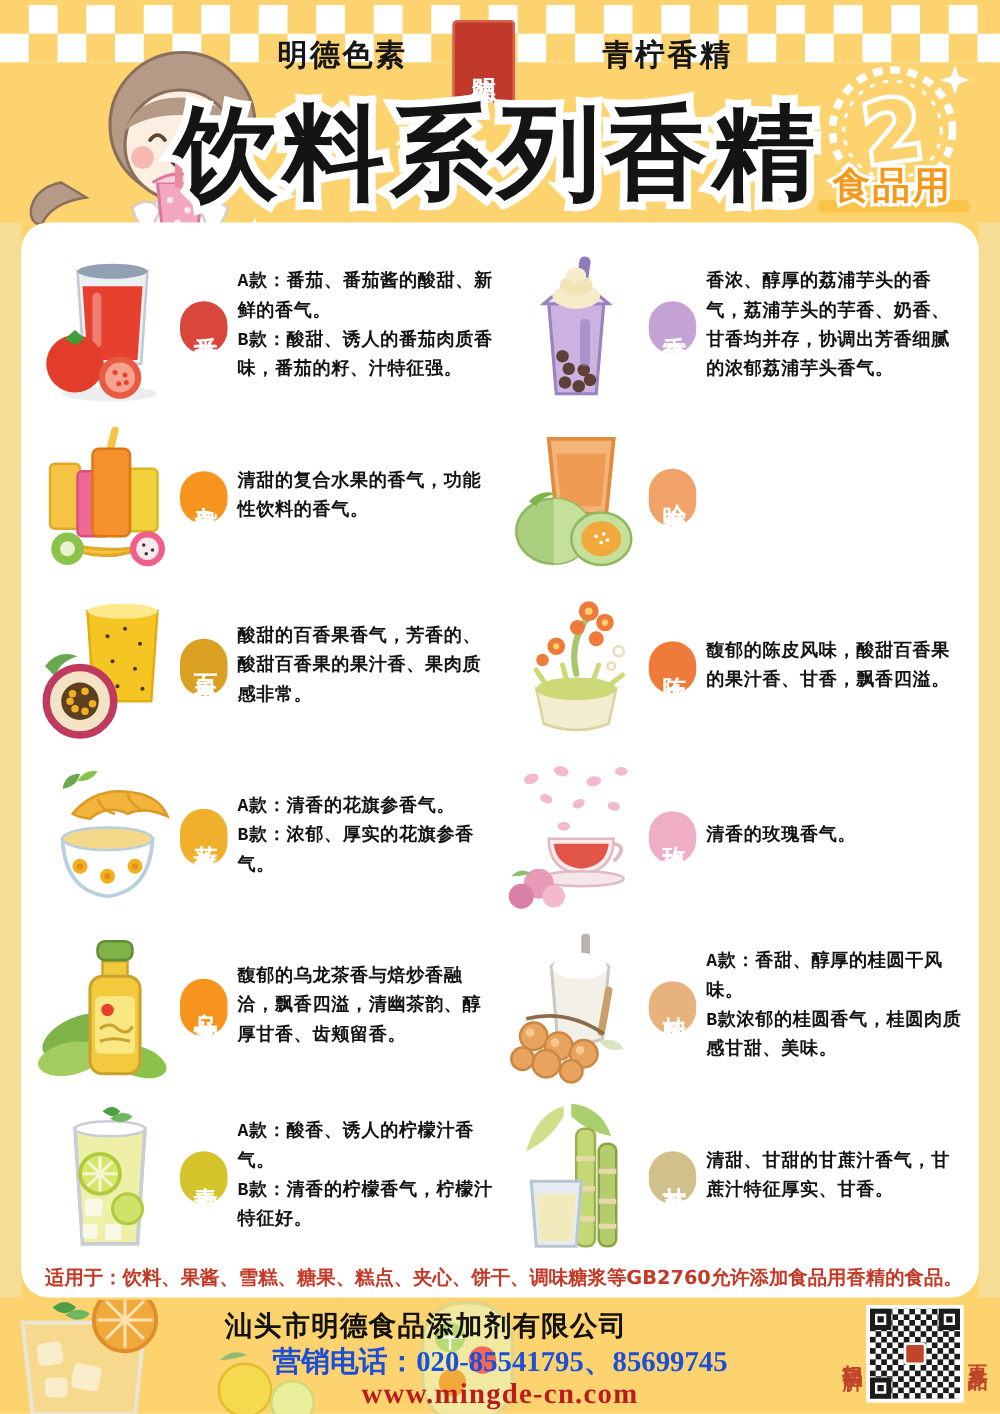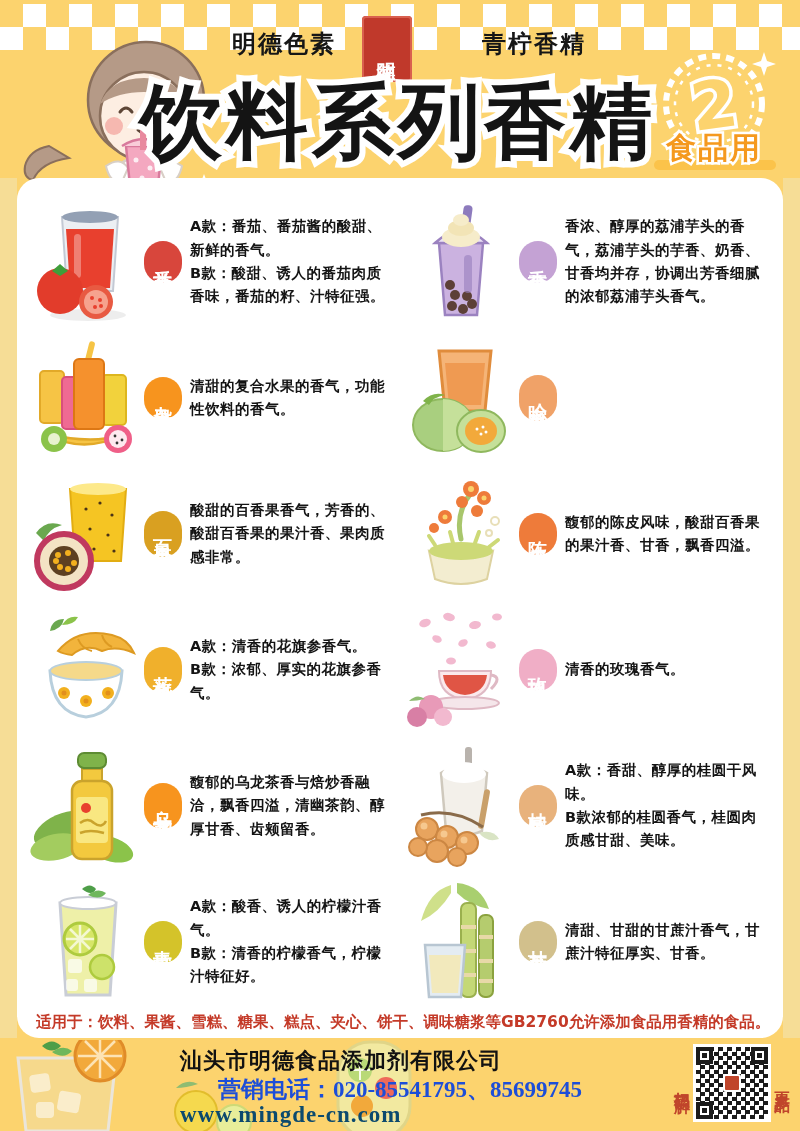--- a/index.html
+++ b/index.html
@@ -10,21 +10,21 @@
     font-family:"DejaVu Sans","Liberation Sans",sans-serif;
     color:#111;
   }
   
   .checker {
     position:absolute; left:0; top:4px; width:800px; height:46px;
     background:conic-gradient(#fff 0 25%, transparent 0 50%, #fff 0 75%, transparent 0);
     background-size:46px 46px;
   }
   .brand { position:absolute; top:28px; font-size:24px; font-weight:700; color:#161616; letter-spacing:2px; }
-  .brand.left { left:232px;font-family:Liberation Serif, serif; }
+  .brand.left { left:222px;font-family:Liberation Serif, serif; }
   .brand.right { left:482px; }
   .seal {
     position:absolute; left:362px; top:16px; width:50px; height:66px;
     background:#c0392b; border-radius:4px;
     display:flex; align-items:center; justify-content:center;
     box-shadow:inset 0 0 0 2px #d9604f;
   }
   .seal span{ writing-mode:vertical-rl; text-orientation:upright; color:#fff; font-weight:700; font-size:19px; letter-spacing:2px; }
   .title-svg { position:absolute; left:118px; top:58px; }
   .title-svg text { font-family:"DejaVu Sans","Liberation Sans",sans-serif; font-weight:900; }
@@ -34,21 +34,21 @@
   .girl { position:absolute; left:14px; top:38px; }
   
   .side-strip { position:absolute; top:178px; width:17px; height:860px; background:#f6dd96; }
   .side-strip.l { left:0; } .side-strip.r { right:0; }
   .panel {
     position:absolute; left:17px; top:178px; width:766px; height:860px;
     background:#fff; border-radius:22px;
   }
   .grid {
     position:absolute; left:30px; top:194px; width:744px;
-    display:grid; grid-template-columns:1fr 1fr; grid-auto-rows:136px; column-gap:6px;
+    display:grid; grid-template-columns:1fr 1fr; grid-auto-rows:136px; column-gap:6px;font-family:Liberation Mono, monospace;
   }
   .product { display:flex; align-items:center; }
   .pic { width:112px; height:122px; flex:0 0 112px; }
   .psvg { width:112px; height:122px; display:block; }
   .pill {
     flex:0 0 38px; width:38px; border-radius:20px; margin:0 8px 0 2px;
     display:flex; align-items:center; justify-content:center; padding:13px 0;
   }
   .pill span {
     writing-mode:vertical-rl; text-orientation:upright;
@@ -61,22 +61,22 @@
   .usage {
     position:absolute; left:36px; top:1012px; width:740px;
     color:#c43a28; font-weight:800; font-size:15.5px; white-space:nowrap;
   }
   
   .footer-art { position:absolute; left:0; top:1040px; }
   .f-company { position:absolute; left:180px; top:1046px; width:440px; text-align:left;
     font-family:"Liberation Serif","DejaVu Serif",serif; font-weight:700; font-size:22px; color:#121212; letter-spacing:1px; }
   .f-phone { position:absolute; left:150px; top:1074px; width:500px; text-align:center;
     font-family:"Liberation Serif","DejaVu Serif",serif; font-weight:700; font-size:23px; color:#1d4ed8; }
-  .f-web { position:absolute; left:180px; top:1102px; width:440px; 
-    font-family:"Liberation Serif","DejaVu Serif",serif; font-weight:700; font-size:23px; color:#0c4a6e; letter-spacing:1px; }
+  .f-web { position:absolute; left:180px; top:1102px; width:440px; text-align:center;
+    font-family:"Liberation Serif","DejaVu Serif",serif; font-weight:700; font-size:23px; color:#b91c1c; letter-spacing:1px; }
   .qr-block { position:absolute; right:10px; top:1044px; display:flex; align-items:center; gap:3px; }
   .qr-cap { writing-mode:vertical-rl; text-orientation:upright; color:#c0452b; font-weight:800; font-size:16px; letter-spacing:2px; line-height:1; }
   .qr { width:78px; height:78px; background:#fff; position:relative; padding:3px; }
   .qr .mods { position:absolute; inset:3px;
     background:repeating-conic-gradient(#1b1b1b 0 25%, #fff 0 50%); background-size:9px 9px; }
   .qr .f { position:absolute; width:17px; height:17px; border:4px solid #1b1b1b; background:#fff; }
   .qr .f::after { content:""; position:absolute; inset:2px; background:#1b1b1b; }
   .qr .f.tl { left:3px; top:3px; } .qr .f.tr { right:3px; top:3px; } .qr .f.bl { left:3px; bottom:3px; }
   .qr .qseal { position:absolute; left:30px; top:30px; width:18px; height:18px; background:#c0452b; border:2px solid #fff; border-radius:3px; }
 </style>

